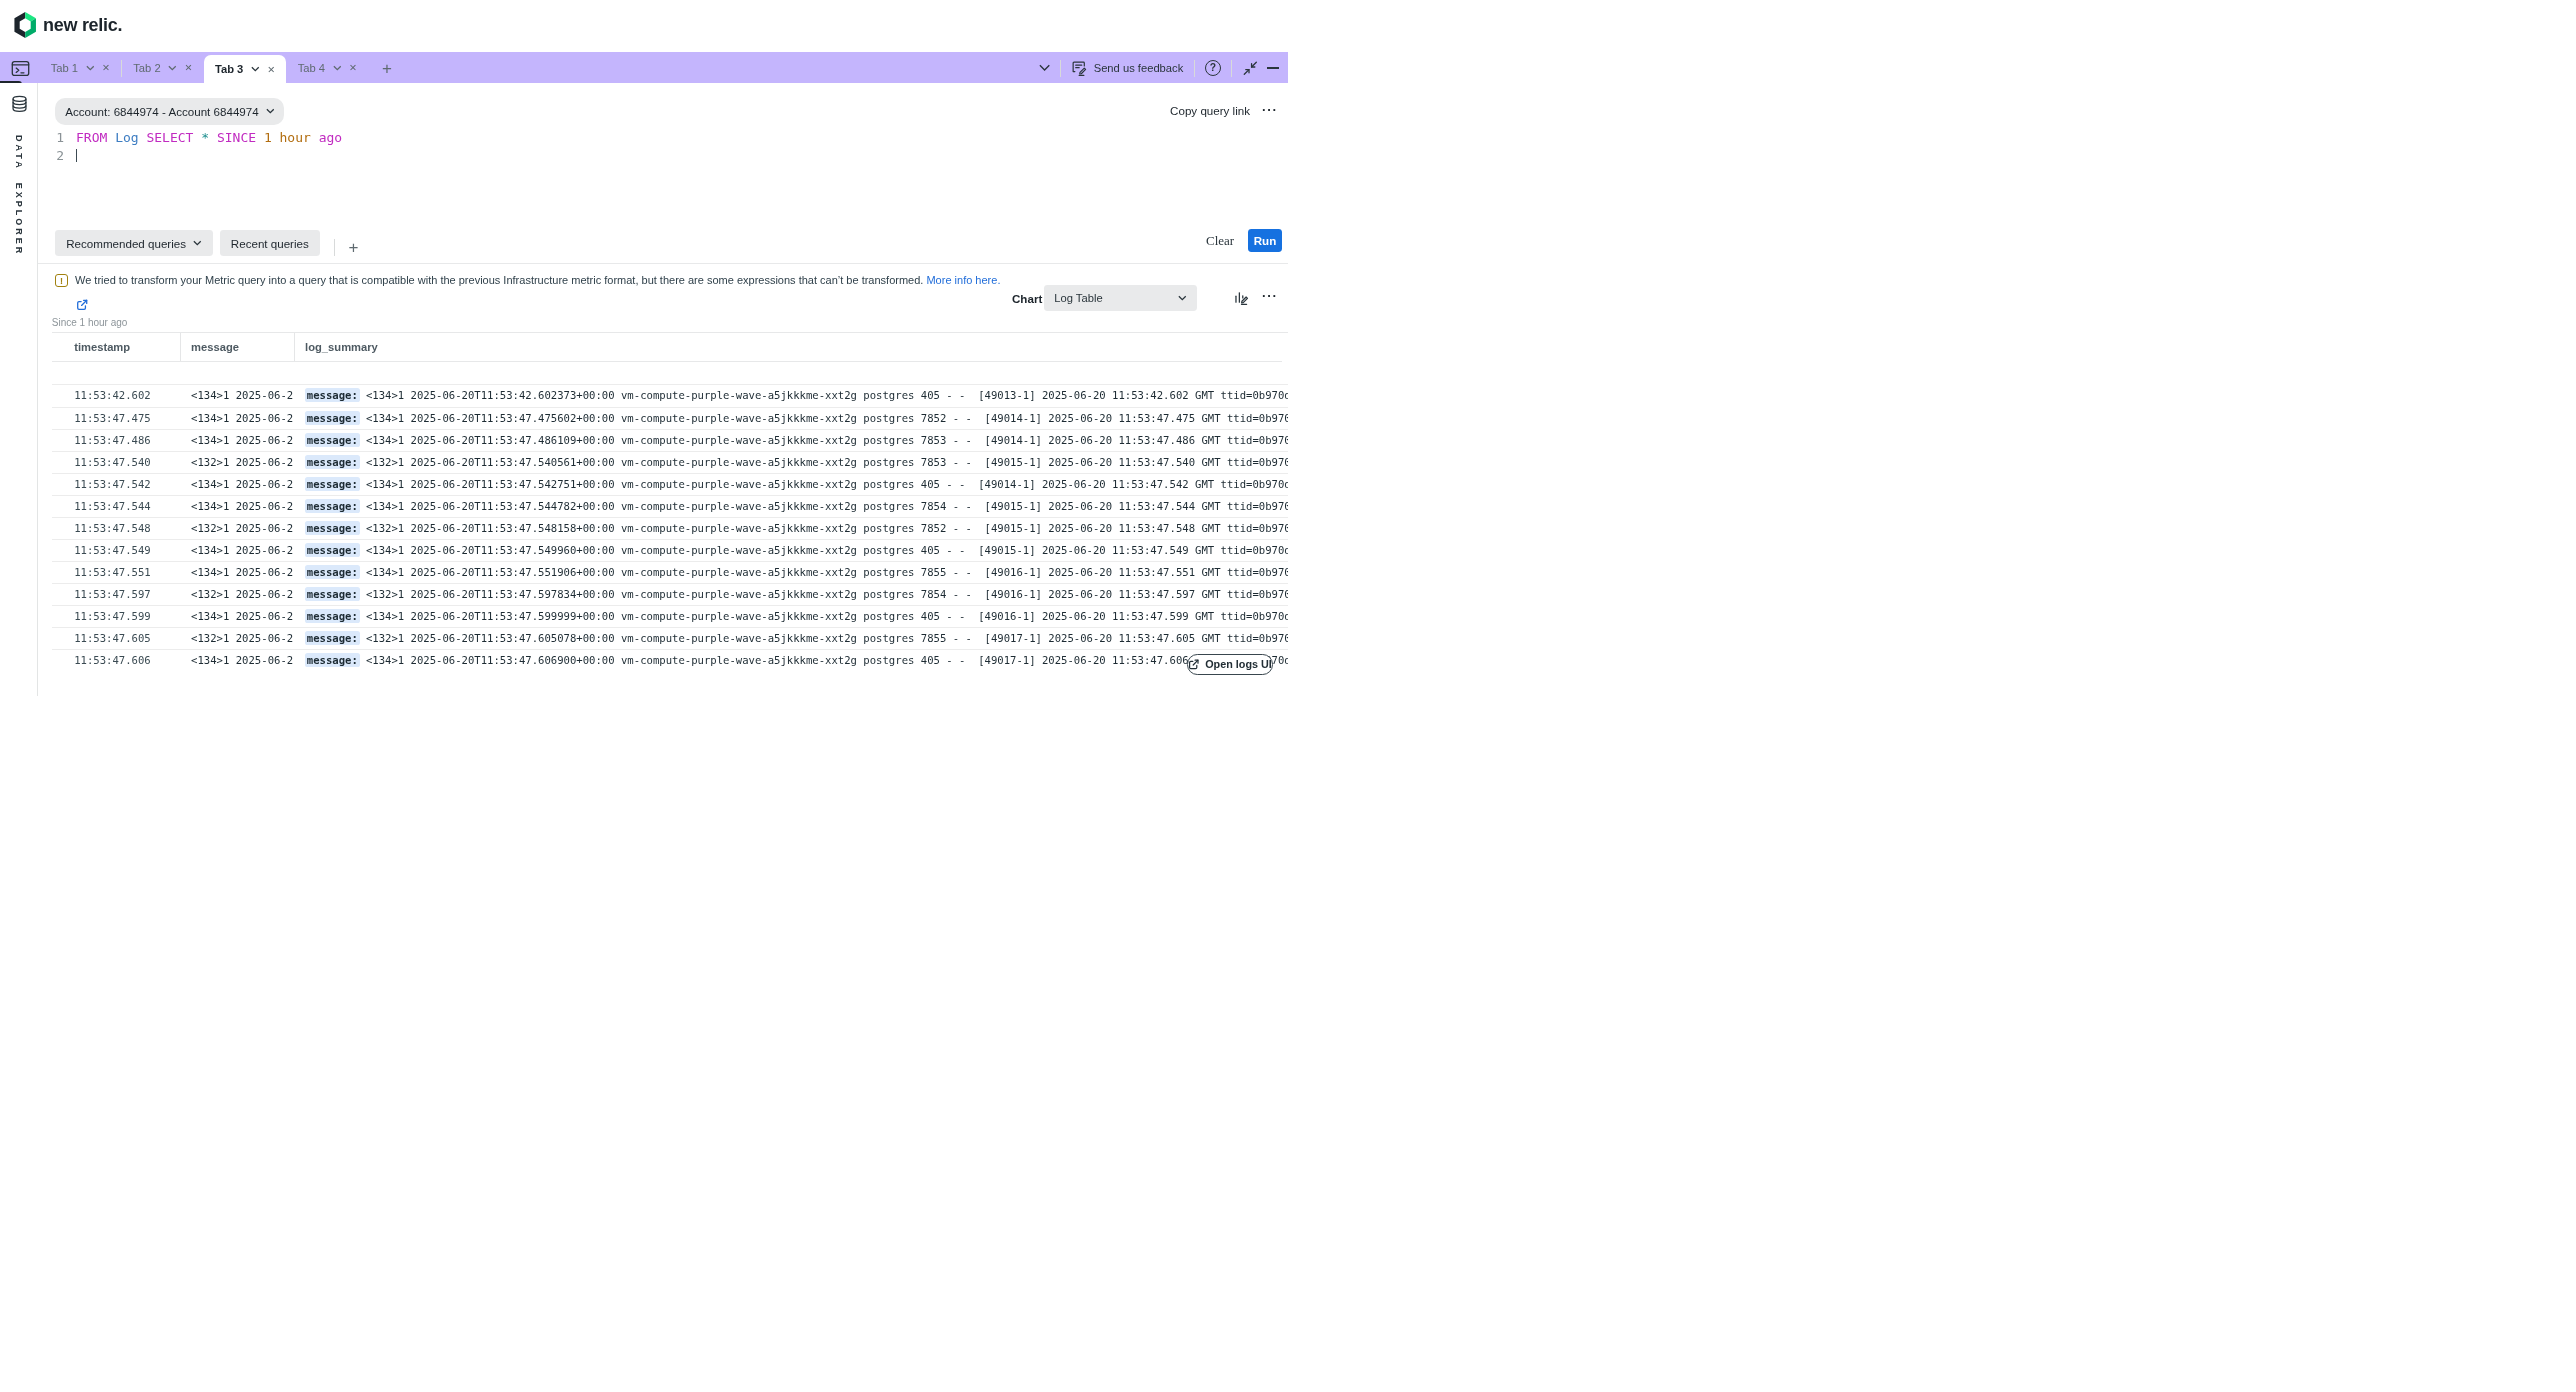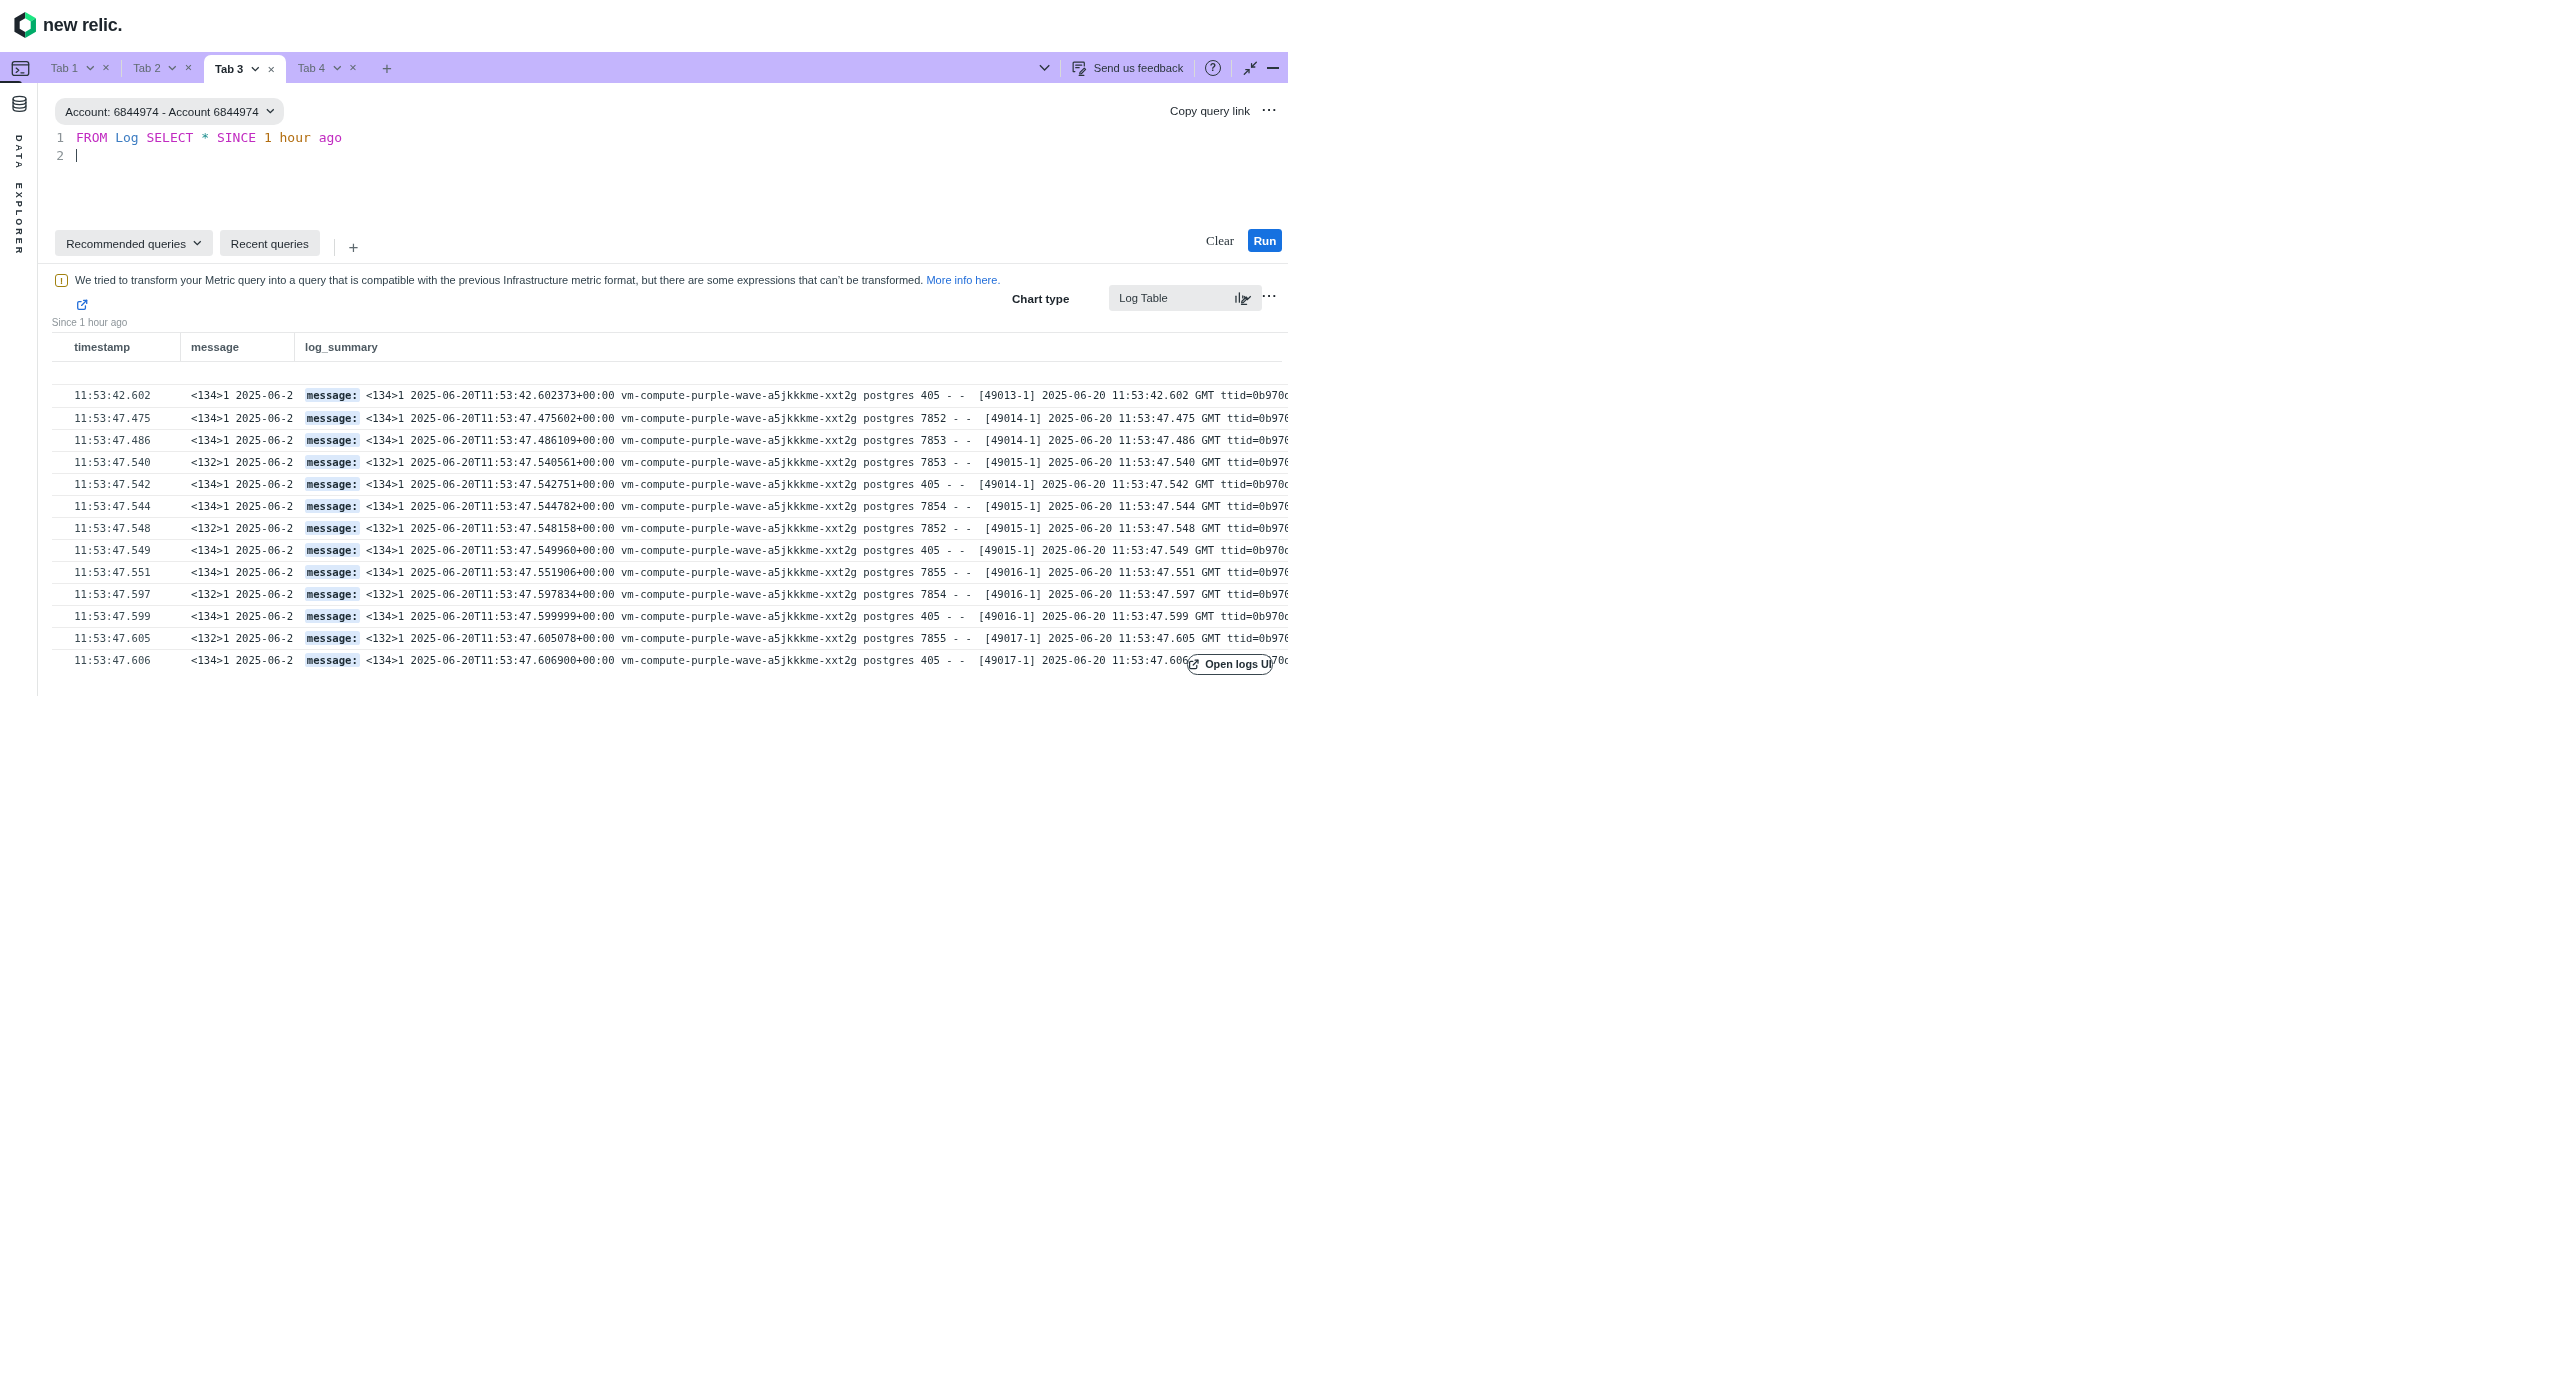--- a/index.html
+++ b/index.html
@@ -68,21 +68,21 @@
 
   
   .warn-icon{position:absolute;left:17px;top:191px;width:13px;height:13px;border:1.3px solid #a1810f;border-radius:3px;
              color:#a1810f;font-size:9px;font-weight:700;display:flex;align-items:center;justify-content:center}
   .warn-text{position:absolute;left:37px;top:190px;width:965px;font-size:11px;line-height:14.6px;color:#30414b}
   .warn-link{color:#1f6cd9;cursor:pointer}
   .ext-ic{position:absolute;left:38px;top:216px;color:#1f6cd9;cursor:pointer}
   .since{position:absolute;left:13.8px;top:234px;font-size:10px;color:#8d959a}
 
   .chart-type-label{position:absolute;left:974px;top:209px;font-size:11.6px;font-weight:700;color:#1d252c}
-  .chart-select{position:absolute;left:1071px;top:202px;width:153px;height:26px;background:#e9eaeb;border-radius:3.4px;
+  .chart-select{position:absolute;left:1006px;top:202px;width:153px;height:26px;background:#e9eaeb;border-radius:3.4px;
                 display:flex;align-items:center;font-size:11.2px;color:#2a353b;padding:0 10.3px;cursor:pointer}
   .chart-select .sel-chev{margin-left:auto}
   .chart-edit{position:absolute;left:1195px;top:206px;color:#2a353c;cursor:pointer}
   .c-more{position:absolute;left:1224px;top:205px}
 
   
   .log-table{position:absolute;left:13.8px;right:0;top:249px;border-top:0.9px solid #e7e8e9}
   .t-head{display:flex;height:29px;border-bottom:0.9px solid #e7e8e9;margin-right:6px}
   .th{font-size:11.2px;font-weight:600;color:#4e5a62;line-height:29px;white-space:nowrap;overflow:hidden}
   .col-ts{width:129px;padding-left:22.4px;border-right:0.9px solid #e5e6e7}

